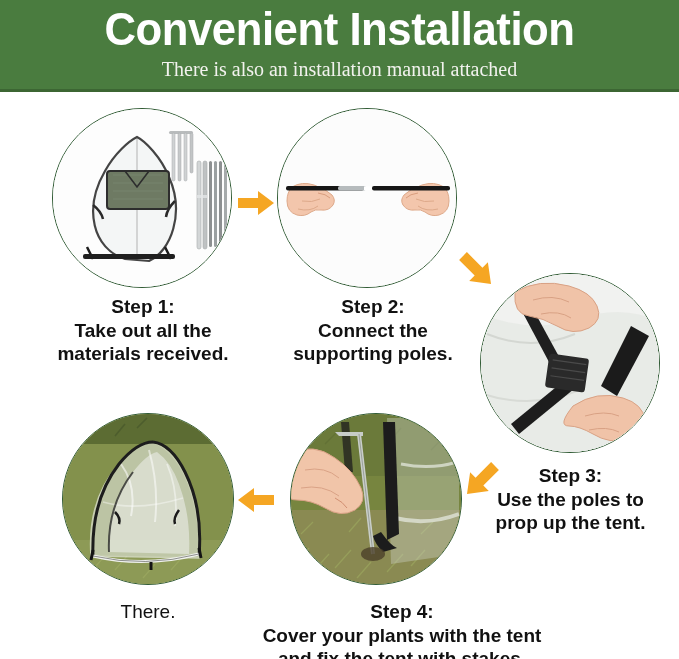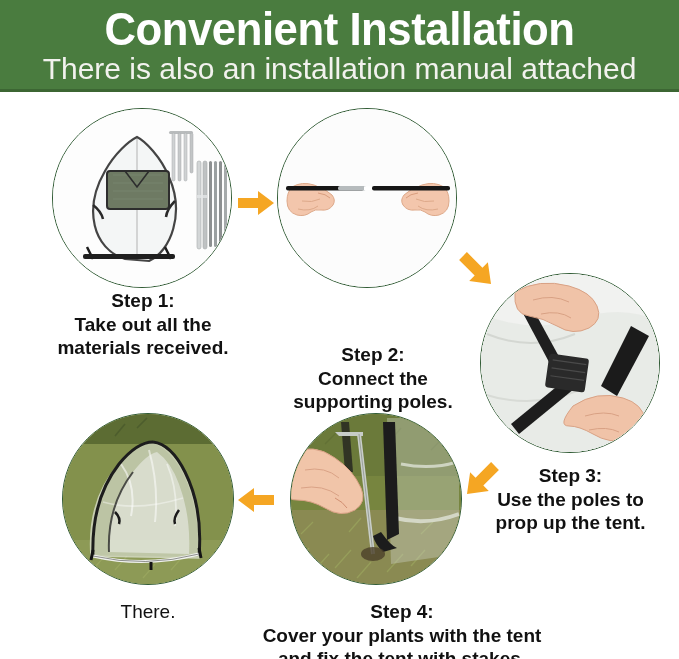--- a/index.html
+++ b/index.html
@@ -37,24 +37,25 @@
     font-weight: bold;
     line-height: 52px;
     letter-spacing: -0.5px;
     transform: scaleX(0.93);
     white-space: nowrap;
   }
   .banner-subtitle {
     display: block;
     margin: 0;
     color: #f2f2ee;
-    font-size: 30px;
+    font-size: 20px;
     font-weight: normal;
     line-height: 28px;
     white-space: nowrap;
+    font-family: Liberation Serif, serif;
   }
 
   
   .photo-circle {
     position: absolute;
     border-radius: 50%;
     border: 1.5px solid #2f5a33;
     overflow: hidden;
     box-sizing: border-box;
     background: #ffffff;
@@ -169,25 +170,25 @@
     </svg>
   </div>
 </div>
 
 <div class="arrow" style="left:455px; top:248px;">
   <svg width="44" height="44" viewBox="0 0 40 30" style="transform: rotate(45deg); transform-origin: 50% 50%;">
     <path d="M2 10 L22 10 L22 3 L38 15 L22 27 L22 20 L2 20 Z" fill="#f5a623"></path>
   </svg>
 </div>
 
-<div class="caption" style="left:28px; top:289px; width:230px;text-align:center;">Step 1:
+<div class="caption" style="left:28px; top:295px; width:230px;text-align:center;">Step 1:
 Take out all the
 materials received.</div>
 
-<div class="caption" style="left:268px; top:295px; width:210px;margin-top:48px;">Step 2:
+<div class="caption" style="left:268px; top:295px; width:210px;">Step 2:
 Connect the
 supporting poles.</div>
 
 <div class="photo-circle" style="left:480px; top:273px; width:180px; height:180px;">
   <div class="photo-inner" style="background:#f7f7f5;">
     <svg width="180" height="180" viewBox="0 0 180 180">
 
       <path d="M0 0 L180 0 L180 180 L0 180 Z" fill="#f1f2f0"></path>
       <path d="M0 40 q50 20 95 5 q50 -16 85 4 L180 180 L0 180 Z" fill="#e6e8e5" opacity="0.8"></path>
       <path d="M6 60 q44 18 88 0" stroke="#d4d7d2" stroke-width="2" fill="none"></path>

